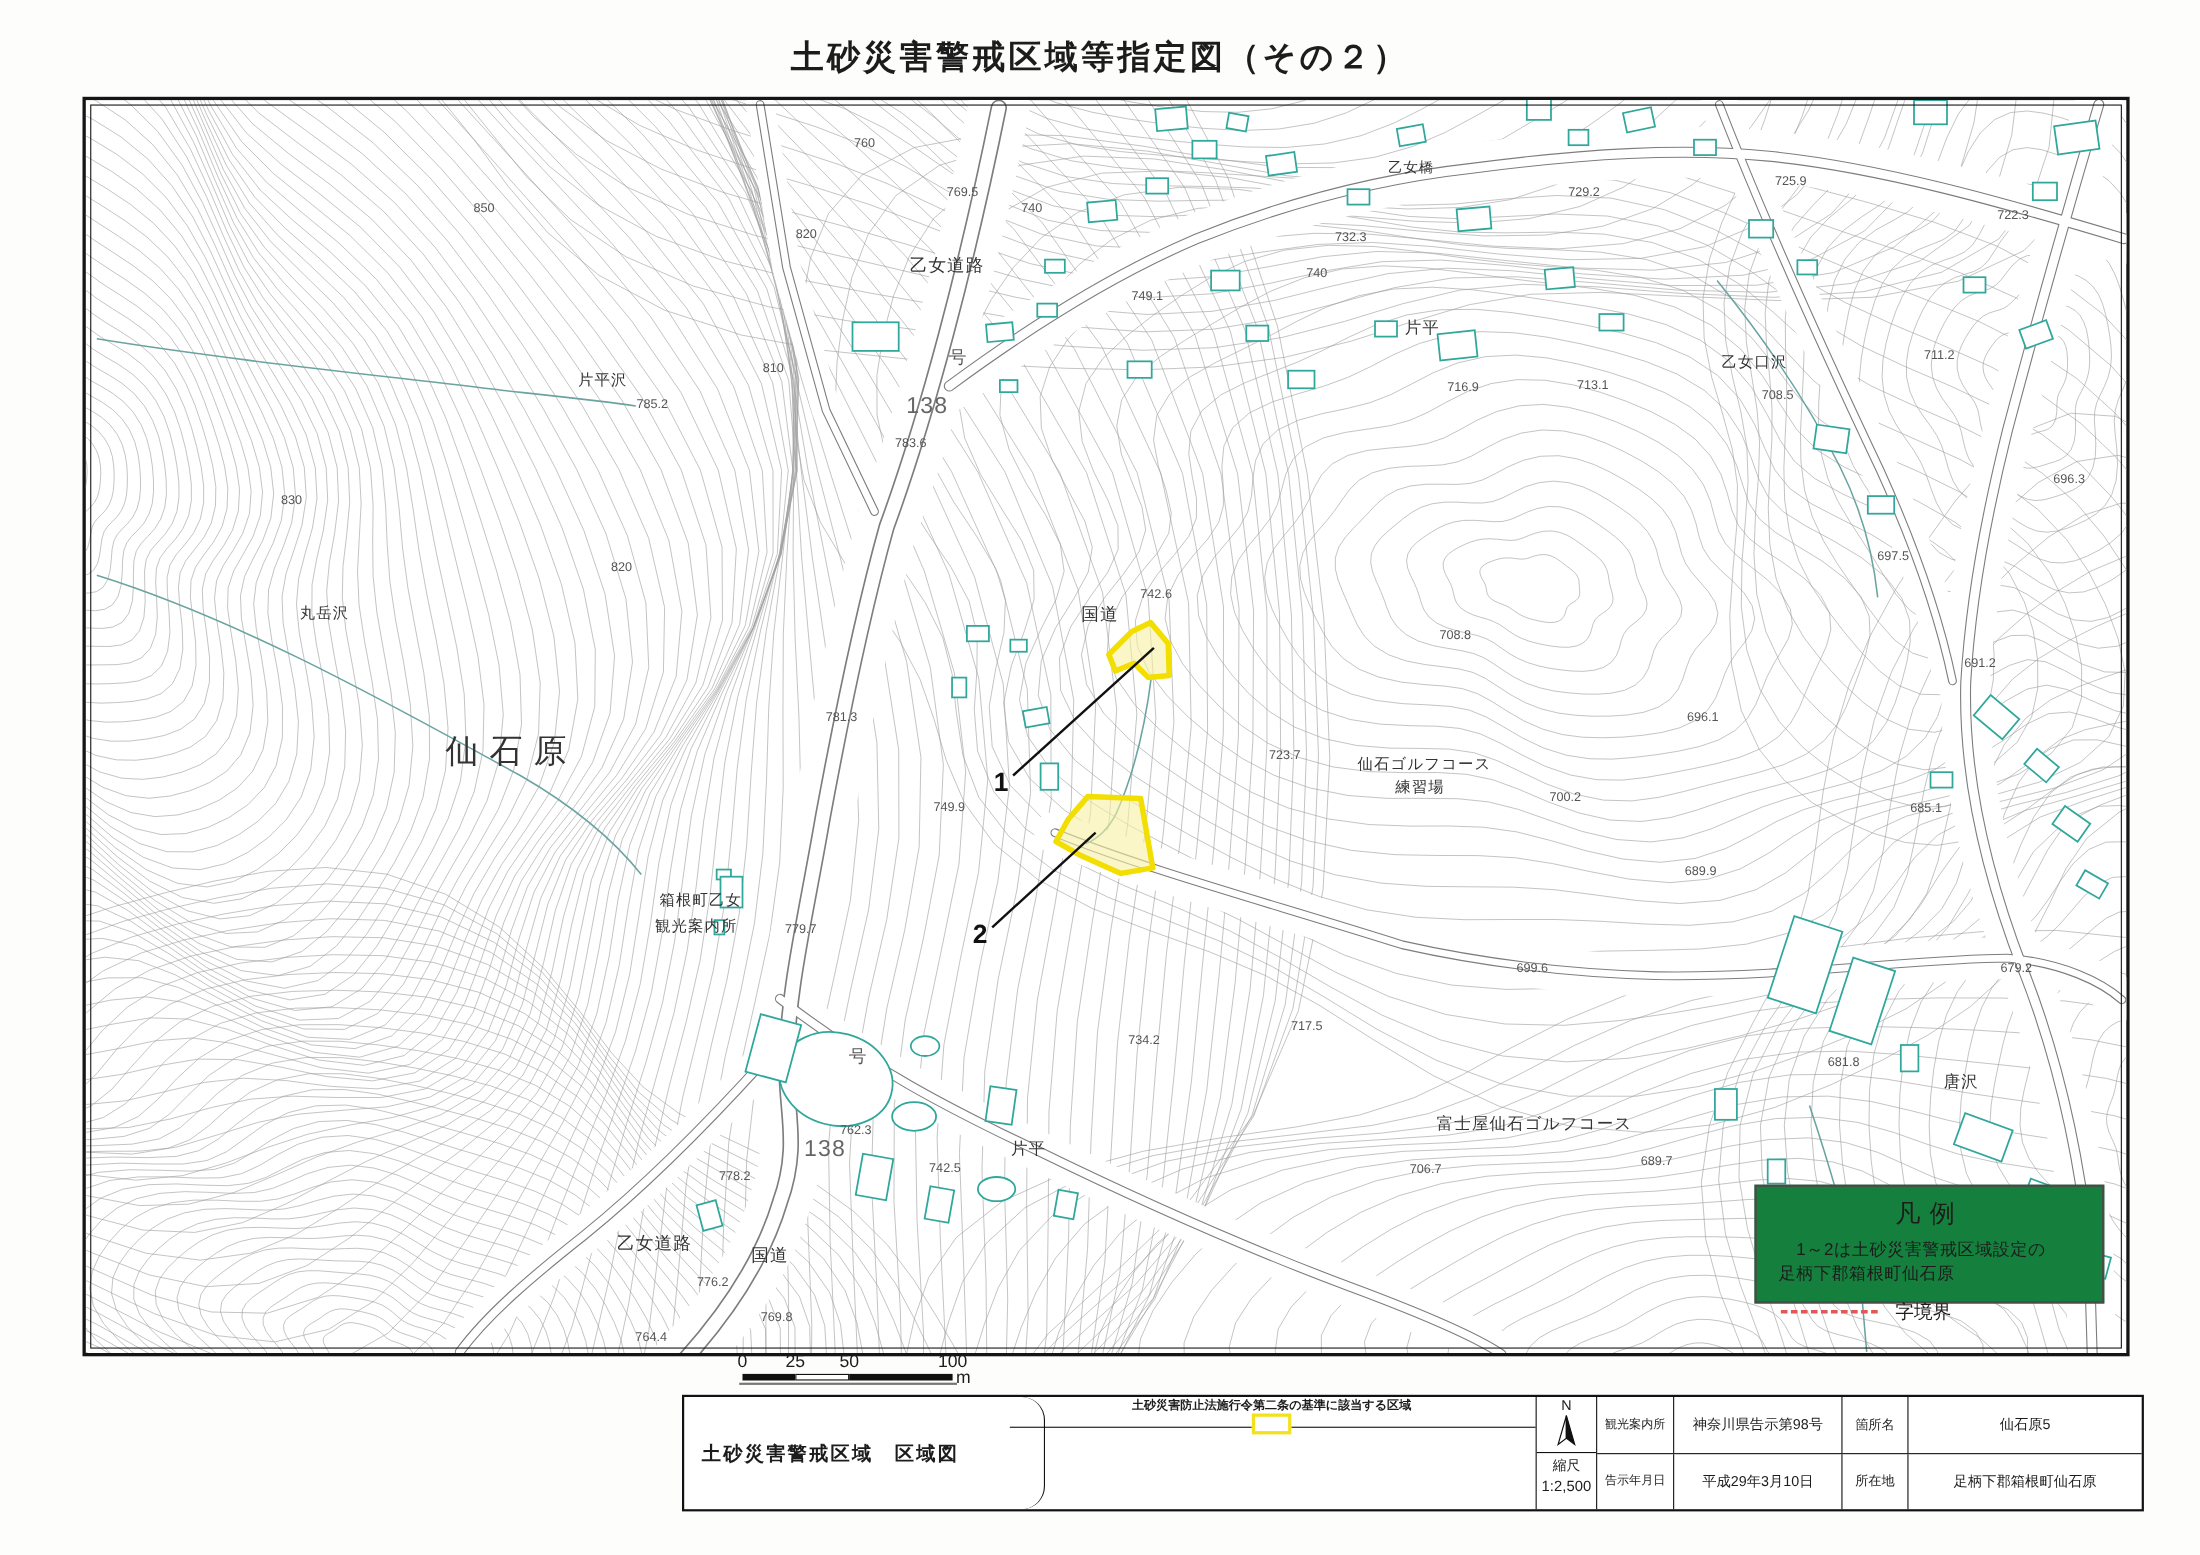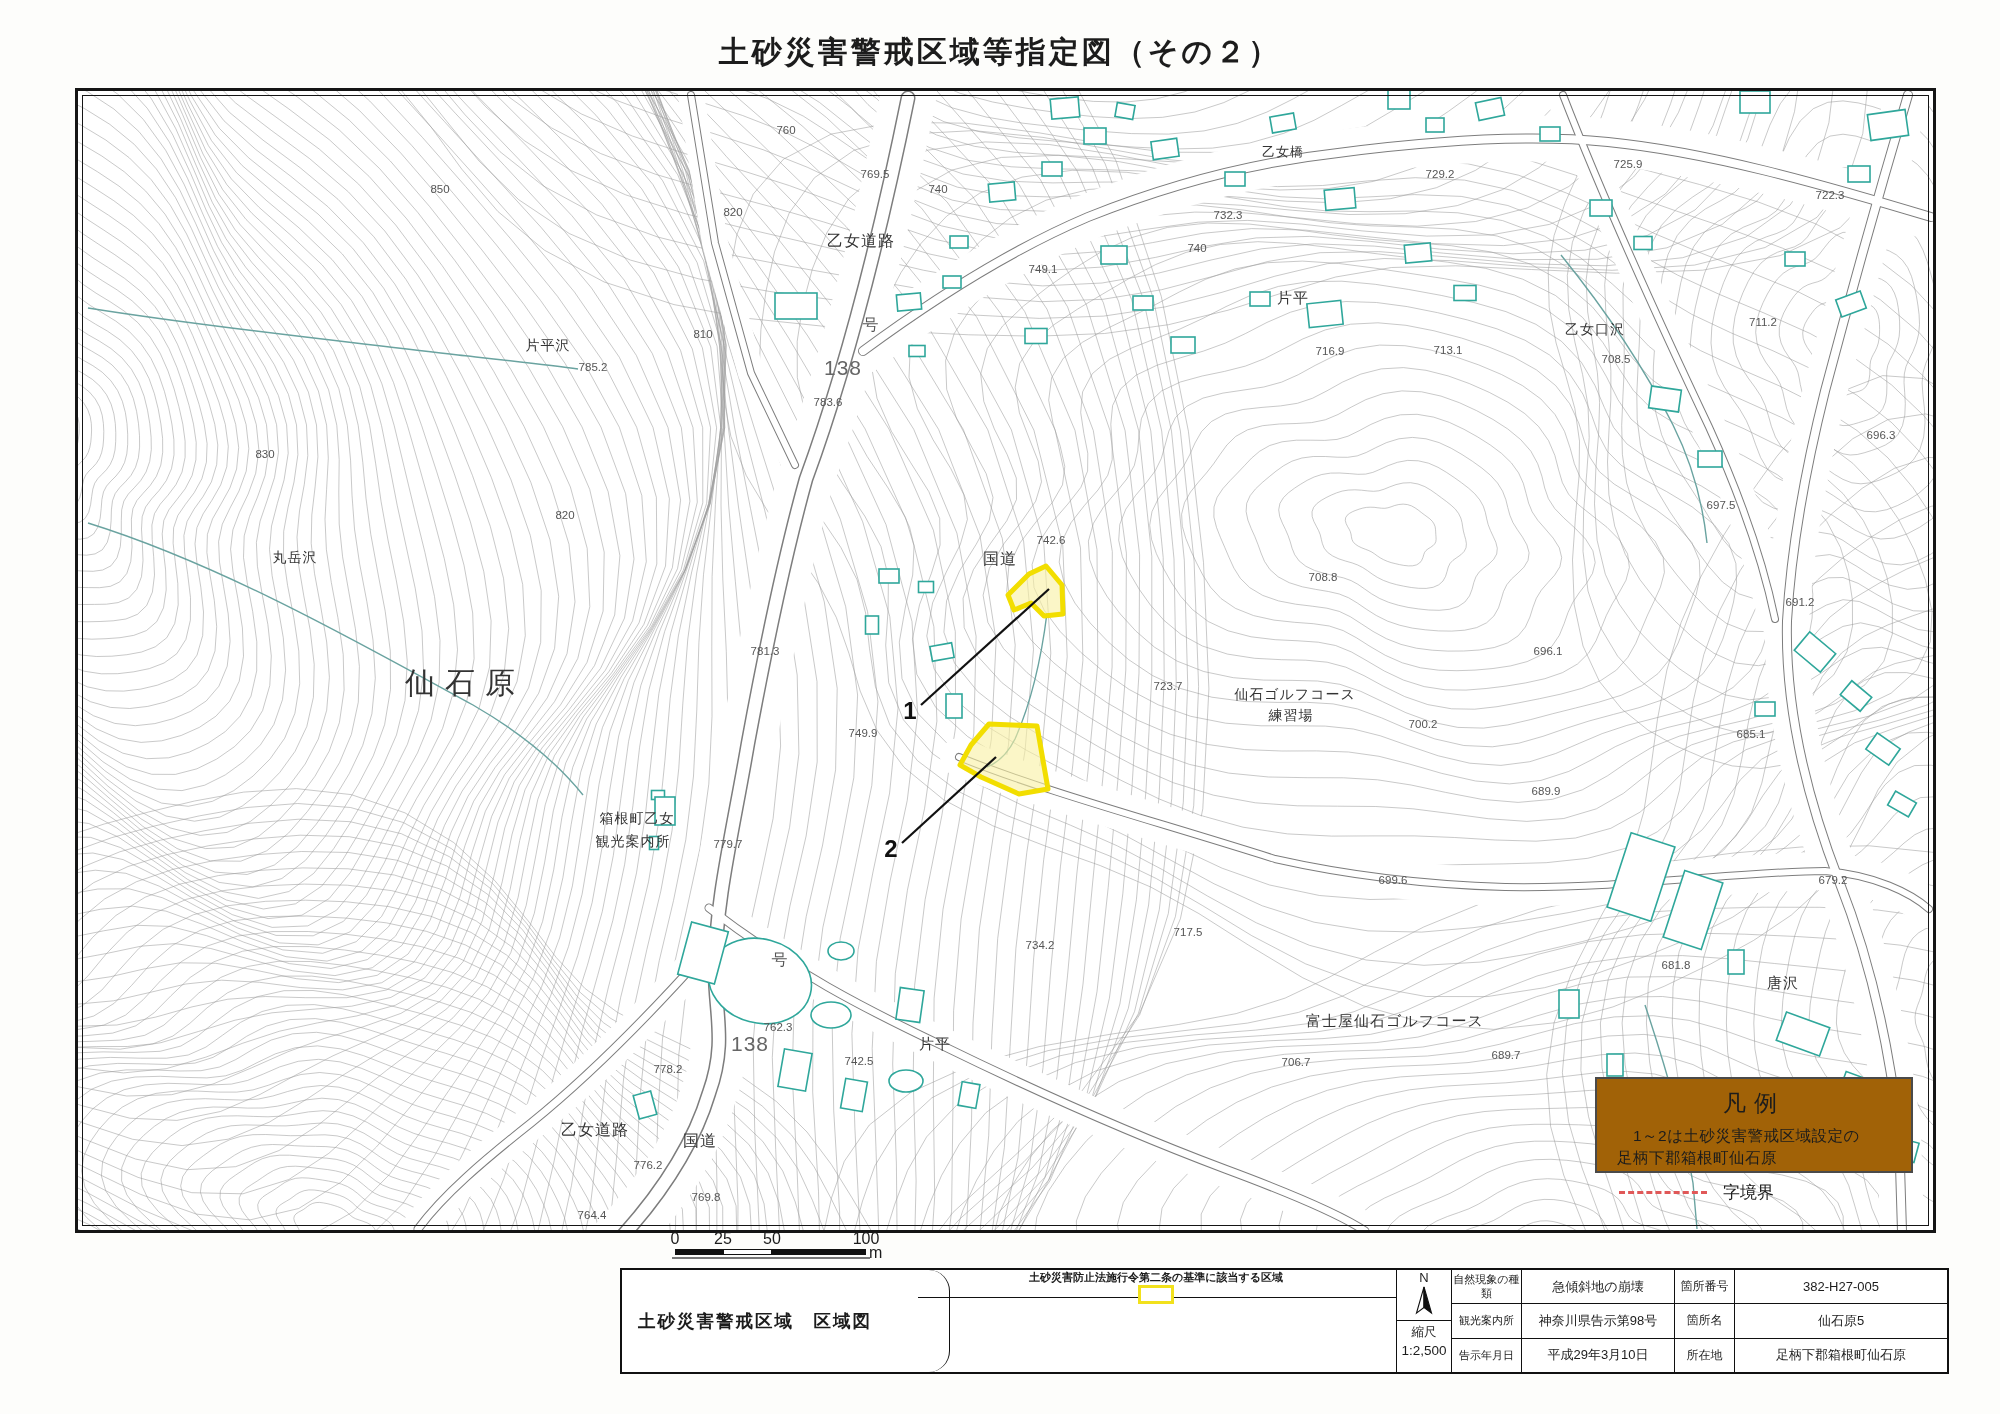--- a/index.html
+++ b/index.html
@@ -5,21 +5,21 @@
   html,body{margin:0;padding:0;}
   body{width:2000px;height:1414px;position:relative;background:#fdfdfb;
        font-family:"Liberation Sans","DejaVu Sans",sans-serif;color:#1c1c1c;overflow:hidden;}
   .title{position:absolute;left:0;right:0;top:32px;text-align:center;
          font-size:30px;font-weight:bold;letter-spacing:3px;}
   .map-frame{position:absolute;left:75px;top:88px;width:1855px;height:1139px;
              border:3px solid #151515;background:#fff;}
   .frame-inner{position:absolute;inset:4px;border:1px solid #151515;pointer-events:none;z-index:5;}
   svg.map{position:absolute;inset:0;width:100%;height:100%;display:block;}
   
-  .legend{position:absolute;left:1595px;top:1077px;width:318px;height:96px;background:#a16207;
+  .legend{position:absolute;left:1595px;top:1077px;width:318px;height:108px;background:#15803d;
           border:2px solid #4a4a4a;z-index:6;box-sizing:border-box;}
   .legend-title{text-align:center;font-size:23px;letter-spacing:8px;margin-top:9px;}
   .legend-line{margin:1px 0 0 20px;font-size:15.5px;letter-spacing:0.5px;}
   .legend-line.first{margin-top:7px;margin-left:36px;}
   .legend-boundary{display:flex;align-items:center;margin:12px 0 0 22px;}
   .dash-red{width:88px;height:0;border-top:3px dashed #e05858;margin-right:16px;}
   .legend-boundary span{font-size:17px;}
   
   .scalebar{position:absolute;left:655px;top:1230px;width:290px;height:36px;z-index:6;font-size:16px;}
   .scalebar .tick{position:absolute;top:0;transform:translateX(-50%);}
@@ -502,26 +502,20 @@
         <polygon points="12,2 12,24 4,30" fill="#fff" stroke="#111" stroke-width="1.2"></polygon>
         <polygon points="12,2 20,30 12,24" fill="#111" stroke="#111" stroke-width="1.2"></polygon>
       </svg>
     </div>
     <div class="scale-word">縮尺</div>
     <div class="scale-val">1:2,500</div>
   </div>
 
   <div class="cell trows">
     <div class="trow">
-      <div class="tc l1">自然現象の種類</div>
-      <div class="tc v1">急傾斜地の崩壊</div>
-      <div class="tc l2">箇所番号</div>
-      <div class="tc v2">382-H27-005</div>
-    </div>
-    <div class="trow">
       <div class="tc l1">観光案内所</div>
       <div class="tc v1">神奈川県告示第98号</div>
       <div class="tc l2">箇所名</div>
       <div class="tc v2">仙石原5</div>
     </div>
     <div class="trow">
       <div class="tc l1">告示年月日</div>
       <div class="tc v1">平成29年3月10日</div>
       <div class="tc l2">所在地</div>
       <div class="tc v2">足柄下郡箱根町仙石原</div>

